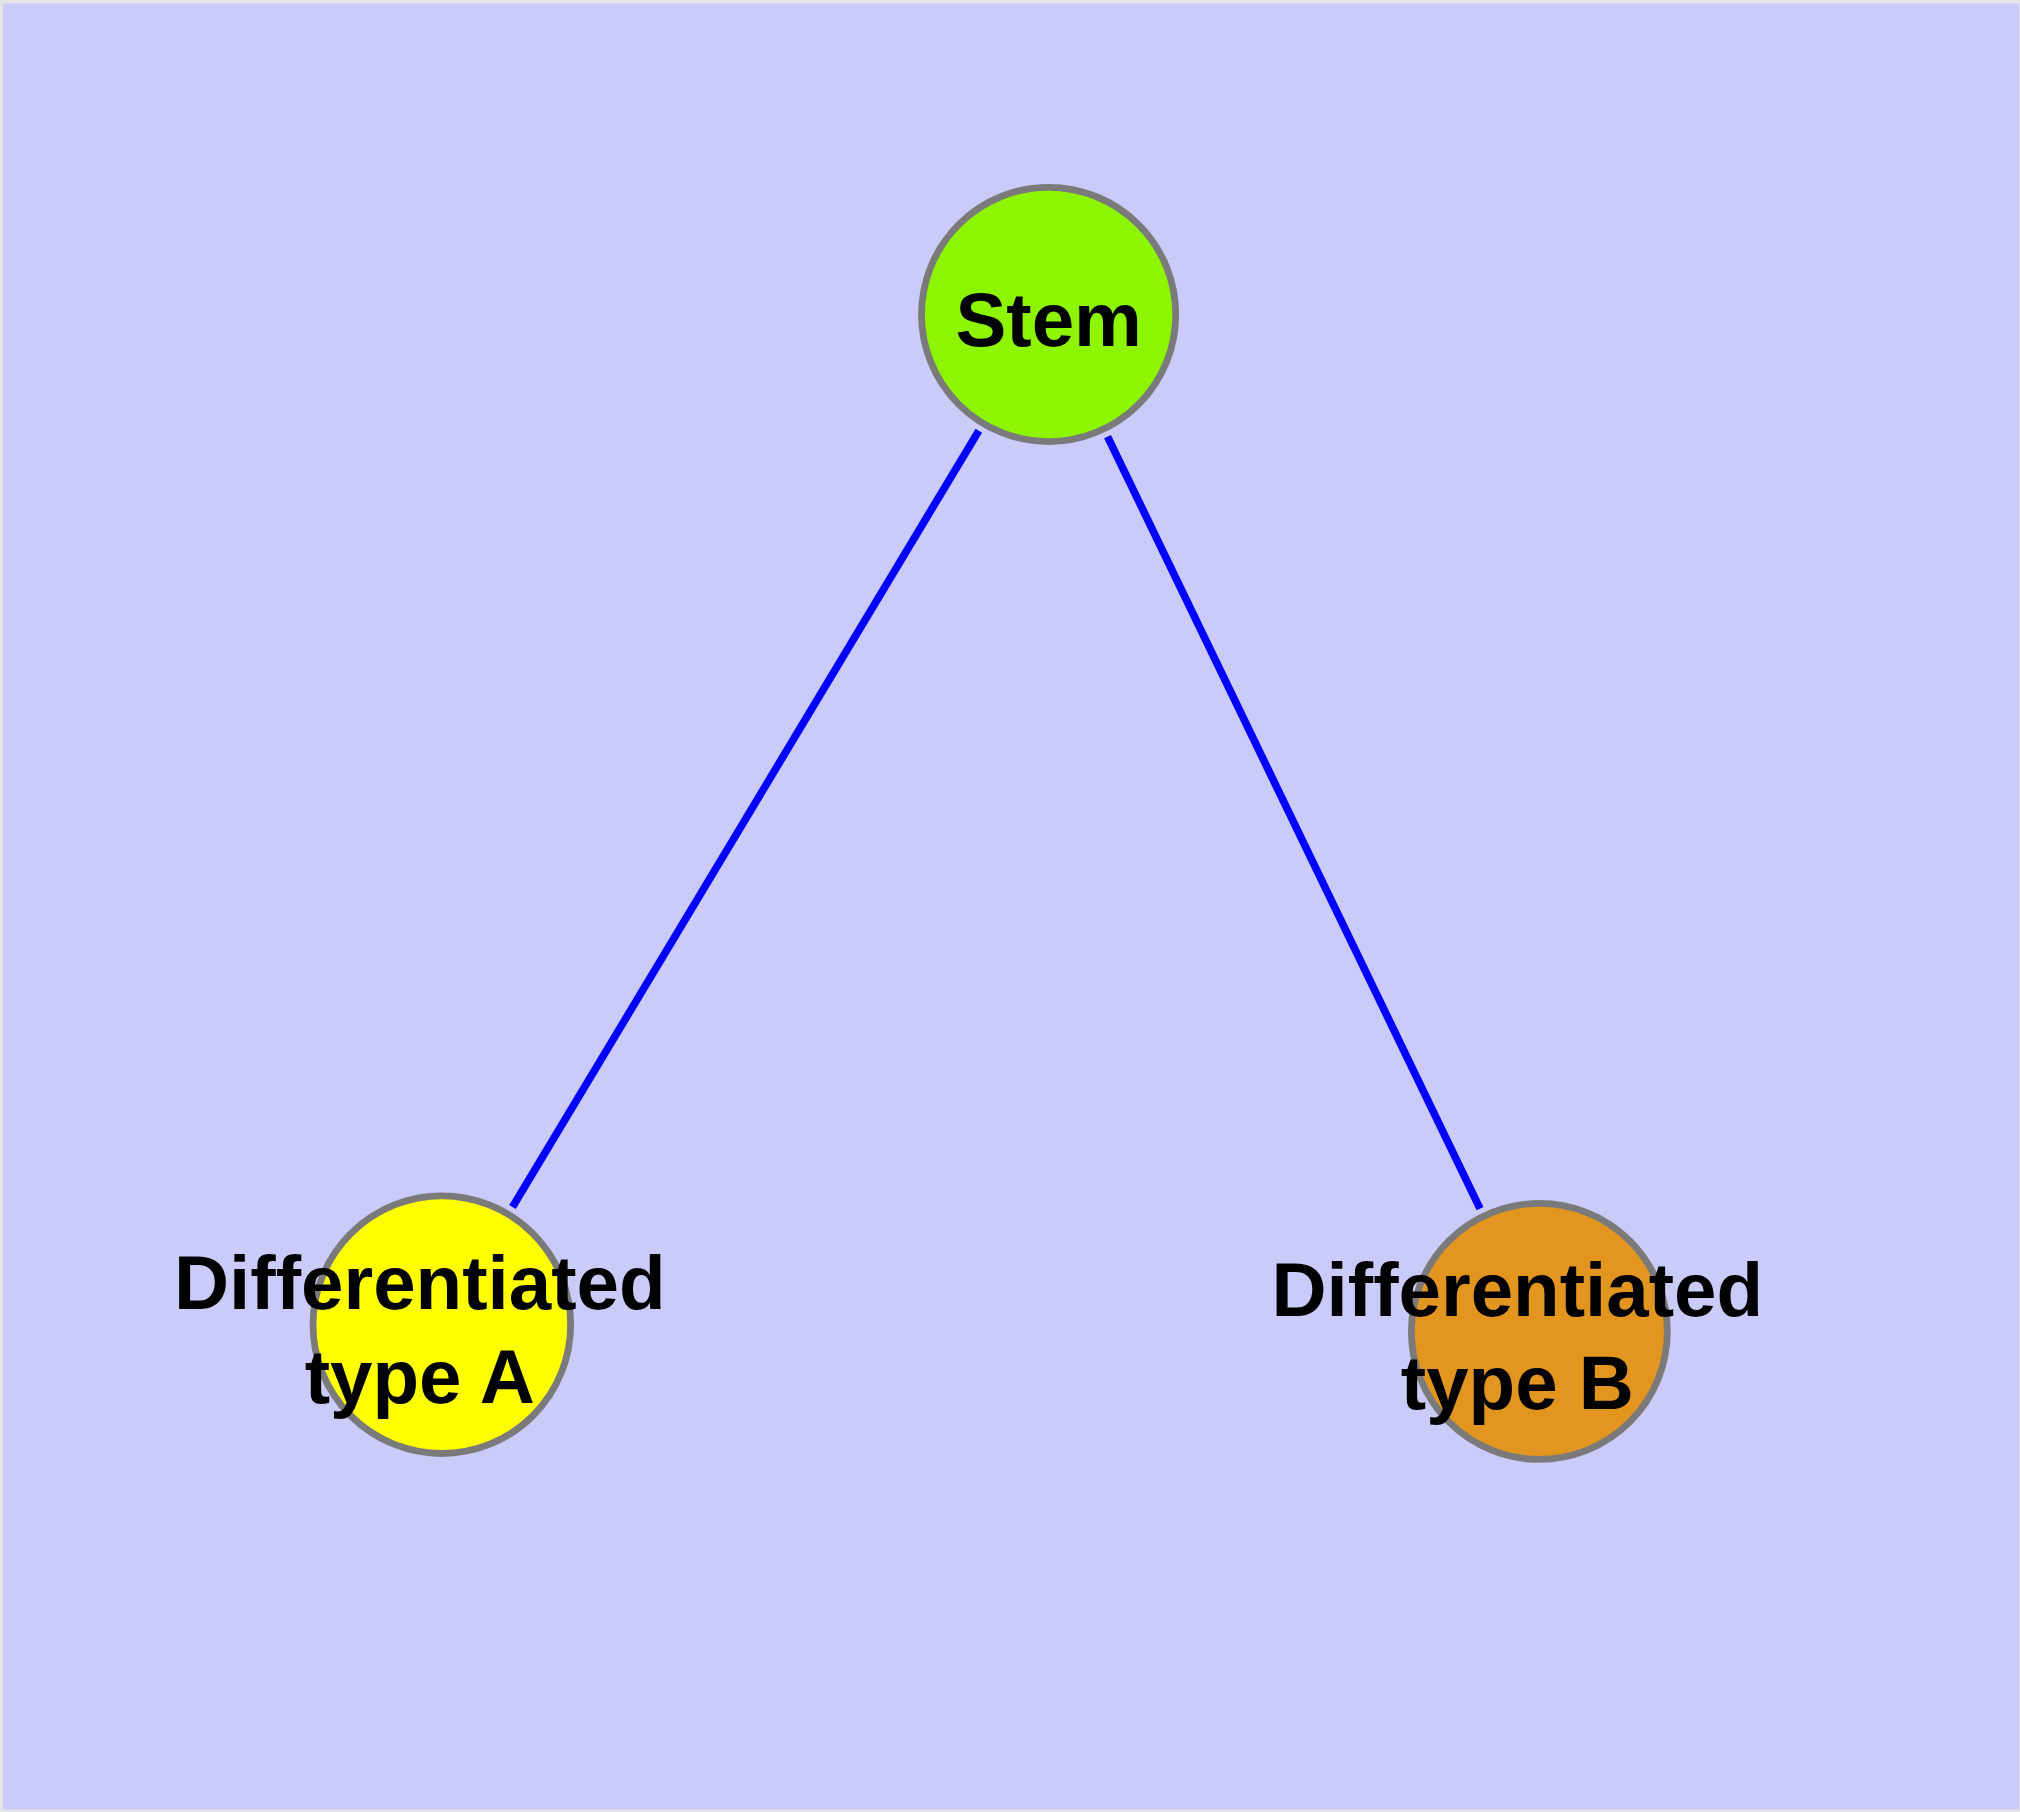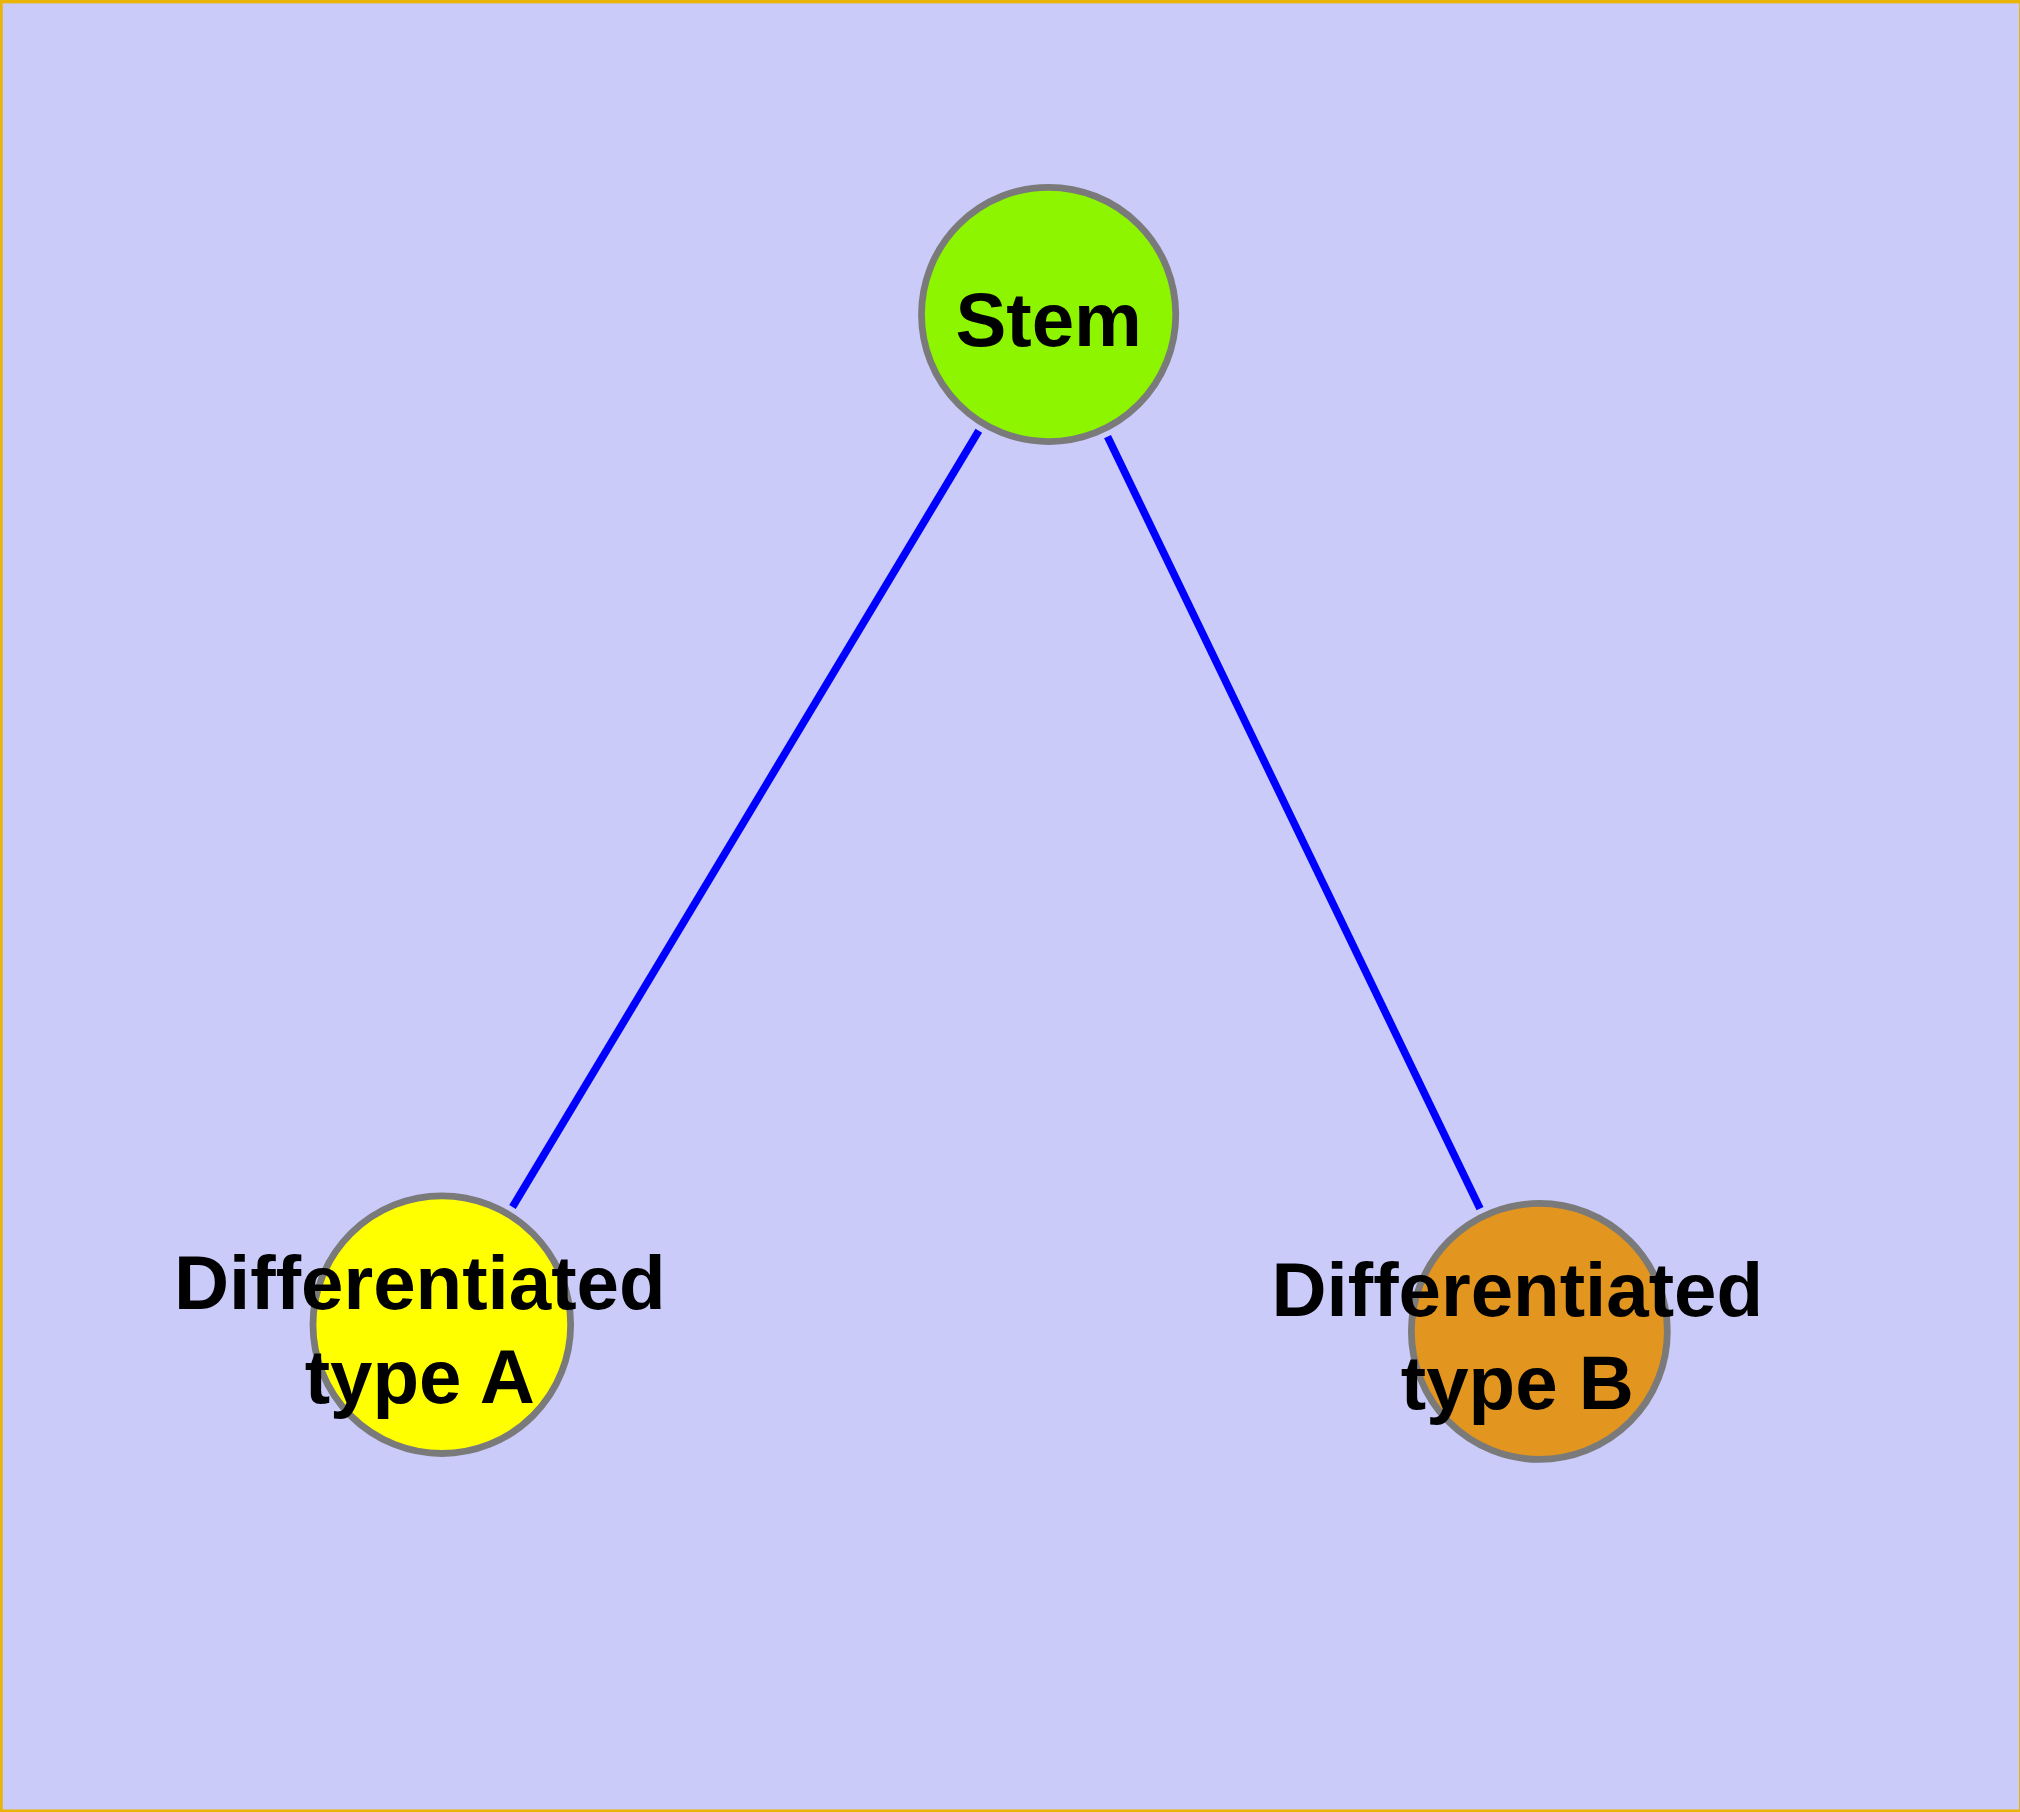--- a/index.html
+++ b/index.html
@@ -4,21 +4,21 @@
 <style>
   html, body {
     margin: 0;
     padding: 0;
     background: #ffffff;
   }
   .stage {
     position: relative;
     width: 2021px;
     height: 1812px;
-    background: #eab308;
+    background: #e5e5e5;
     overflow: hidden;
     font-family: "Liberation Sans", sans-serif;
   }
   .stage svg {
     position: absolute;
     left: 0;
     top: 0;
     width: 100%;
     height: 100%;
     display: block;

